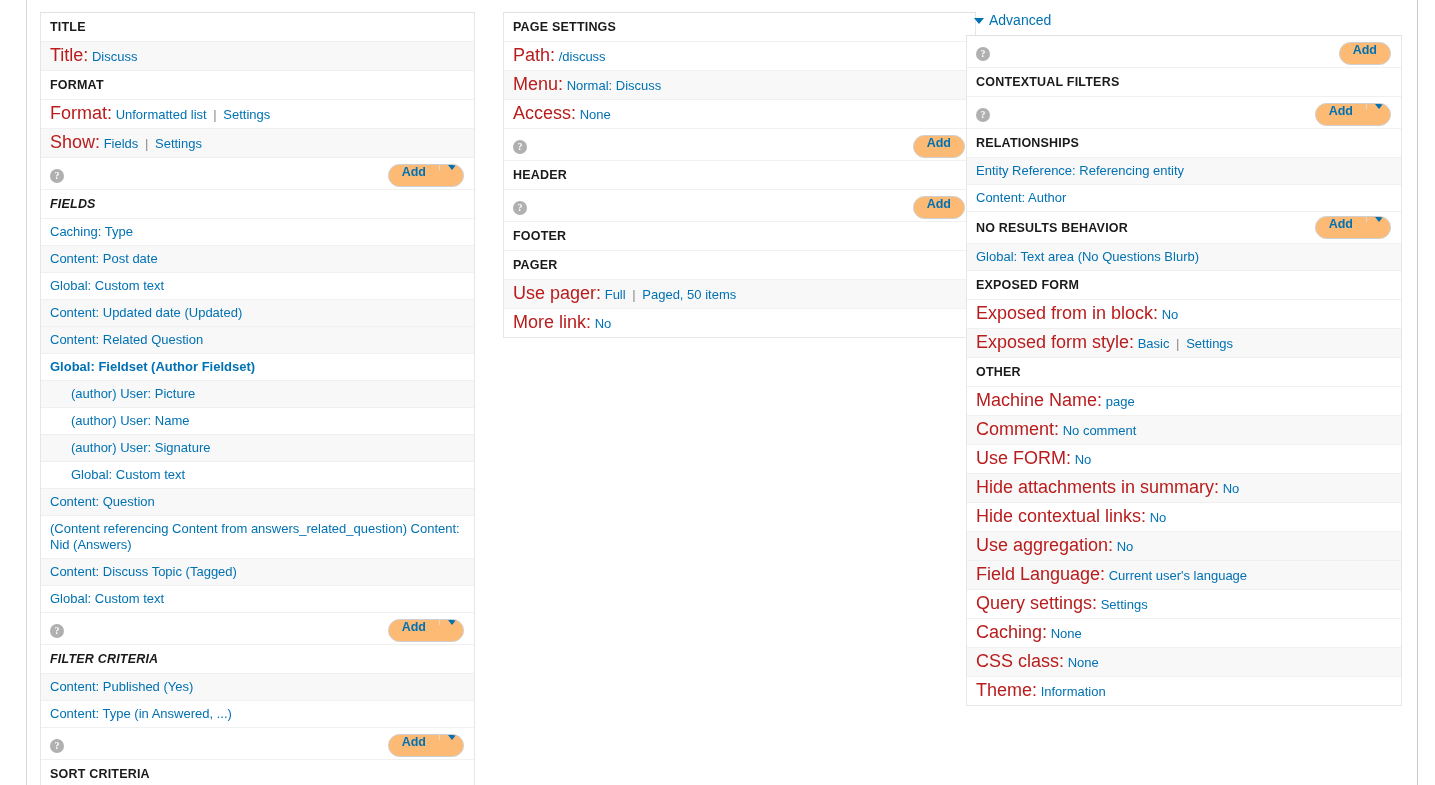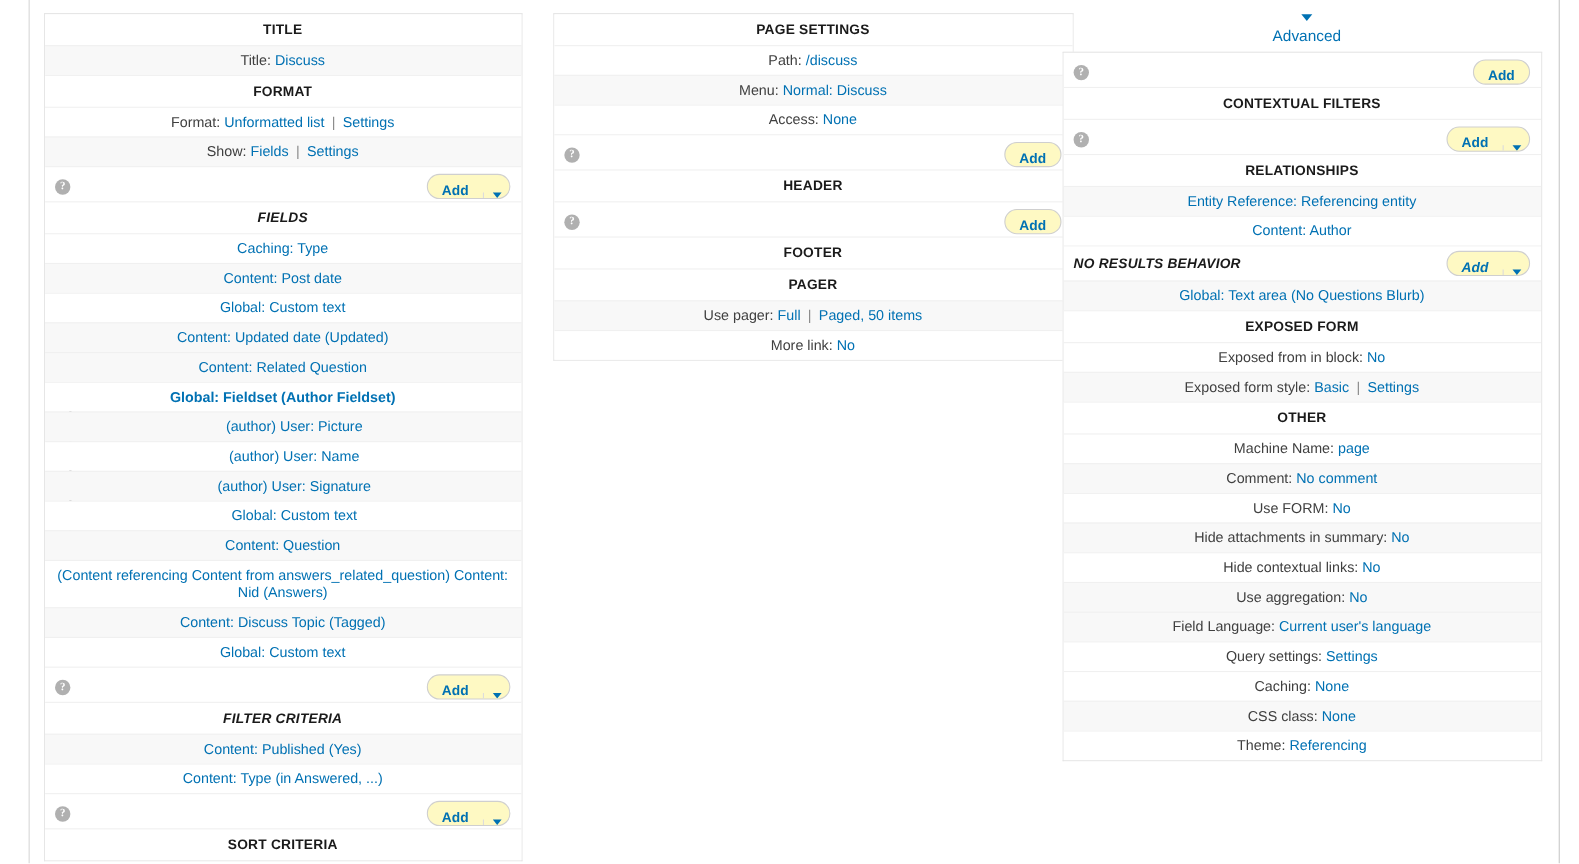--- a/index.html
+++ b/index.html
@@ -53,58 +53,56 @@
   
   .advanced-toggle {
     display: flex;
     align-items: center;
     gap: 5px;
     padding: 0 0 7px 8px;
     color: #0071b3;
     font-size: 14px;
     cursor: pointer;
     user-select: none;
-    flex-direction: column;
   }
   .caret-down {
     width: 0; height: 0;
     border-left: 5px solid transparent;
     border-right: 5px solid transparent;
     border-top: 6px solid #0071b3;
     display: inline-block;
     margin-top: 1px;
   }
 
   
   .row {
     position: relative;
     padding: 5px 10px 5px 9px;
     line-height: 16px;
     min-height: 24px;
     border-top: 1px solid #f0f0f0;
-    text-align: center;
   }
   .row:first-child { border-top: none; }
   .row.stripe { background: #f8f8f8; }
   .row.plain  { background: #ffffff; }
 
   .heading {
     font-weight: bold;
     font-size: 12.5px;
     color: #1a1a1a;
     letter-spacing: 0.2px;
     text-transform: uppercase;
     padding-top: 6px;
     padding-bottom: 6px;
   }
   .heading.italic { font-style: italic; }
 
   .lbl {
-    color: #404040;
-    font-size: 13px;
+    color: #b91c1c;
+    font-size: 18px;
   }
   a.lnk, .lnk {
     color: #0071b3;
     text-decoration: none;
     font-size: 13px;
     cursor: pointer;
   }
   .sep { color: #8a8a8a; padding: 0 3px; }
 
   .item-row {
@@ -151,24 +149,24 @@
     line-height: 14px;
     text-align: center;
     font-weight: bold;
     display: inline-block;
     cursor: pointer;
     font-family: "Liberation Serif", serif;
   }
 
   .add-btn {
     display: inline-flex;
-    align-items: flex-end;
+    align-items: flex-start;
     border: 1px solid #cfcfcf;
     border-radius: 13px;
-    background: #fef9c3;
+    background: #fdba74;
     height: 23px;
     overflow: hidden;
     cursor: pointer;
   }
   .add-btn .add-label {
     display: flex;
     align-items: center;
     justify-content: center;
     padding: 0 13px;
     color: #0071b3;
@@ -191,21 +189,20 @@
   }
 
   
   .heading-with-add {
     display: flex;
     align-items: center;
     justify-content: space-between;
     padding: 4px 10px 4px 9px;
     background: #ffffff;
     border-top: 1px solid #f0f0f0;
-    font-style: italic;
   }
   .heading-with-add .heading { padding: 2px 0; }
 </style>
 </head>
 <body>
 
 <div id="page-left-rule"></div>
 <div id="page-right-rule"></div>
 
 <div id="columns">
@@ -467,19 +464,19 @@
       <div class="row plain">
         <span class="lbl">Caching:</span>
         <a class="lnk">None</a>
       </div>
       <div class="row stripe">
         <span class="lbl">CSS class:</span>
         <a class="lnk">None</a>
       </div>
       <div class="row plain">
         <span class="lbl">Theme:</span>
-        <a class="lnk">Referencing</a>
+        <a class="lnk">Information</a>
       </div>
 
     </div>
   </div>
 
 </div>
 
 </body></html>

